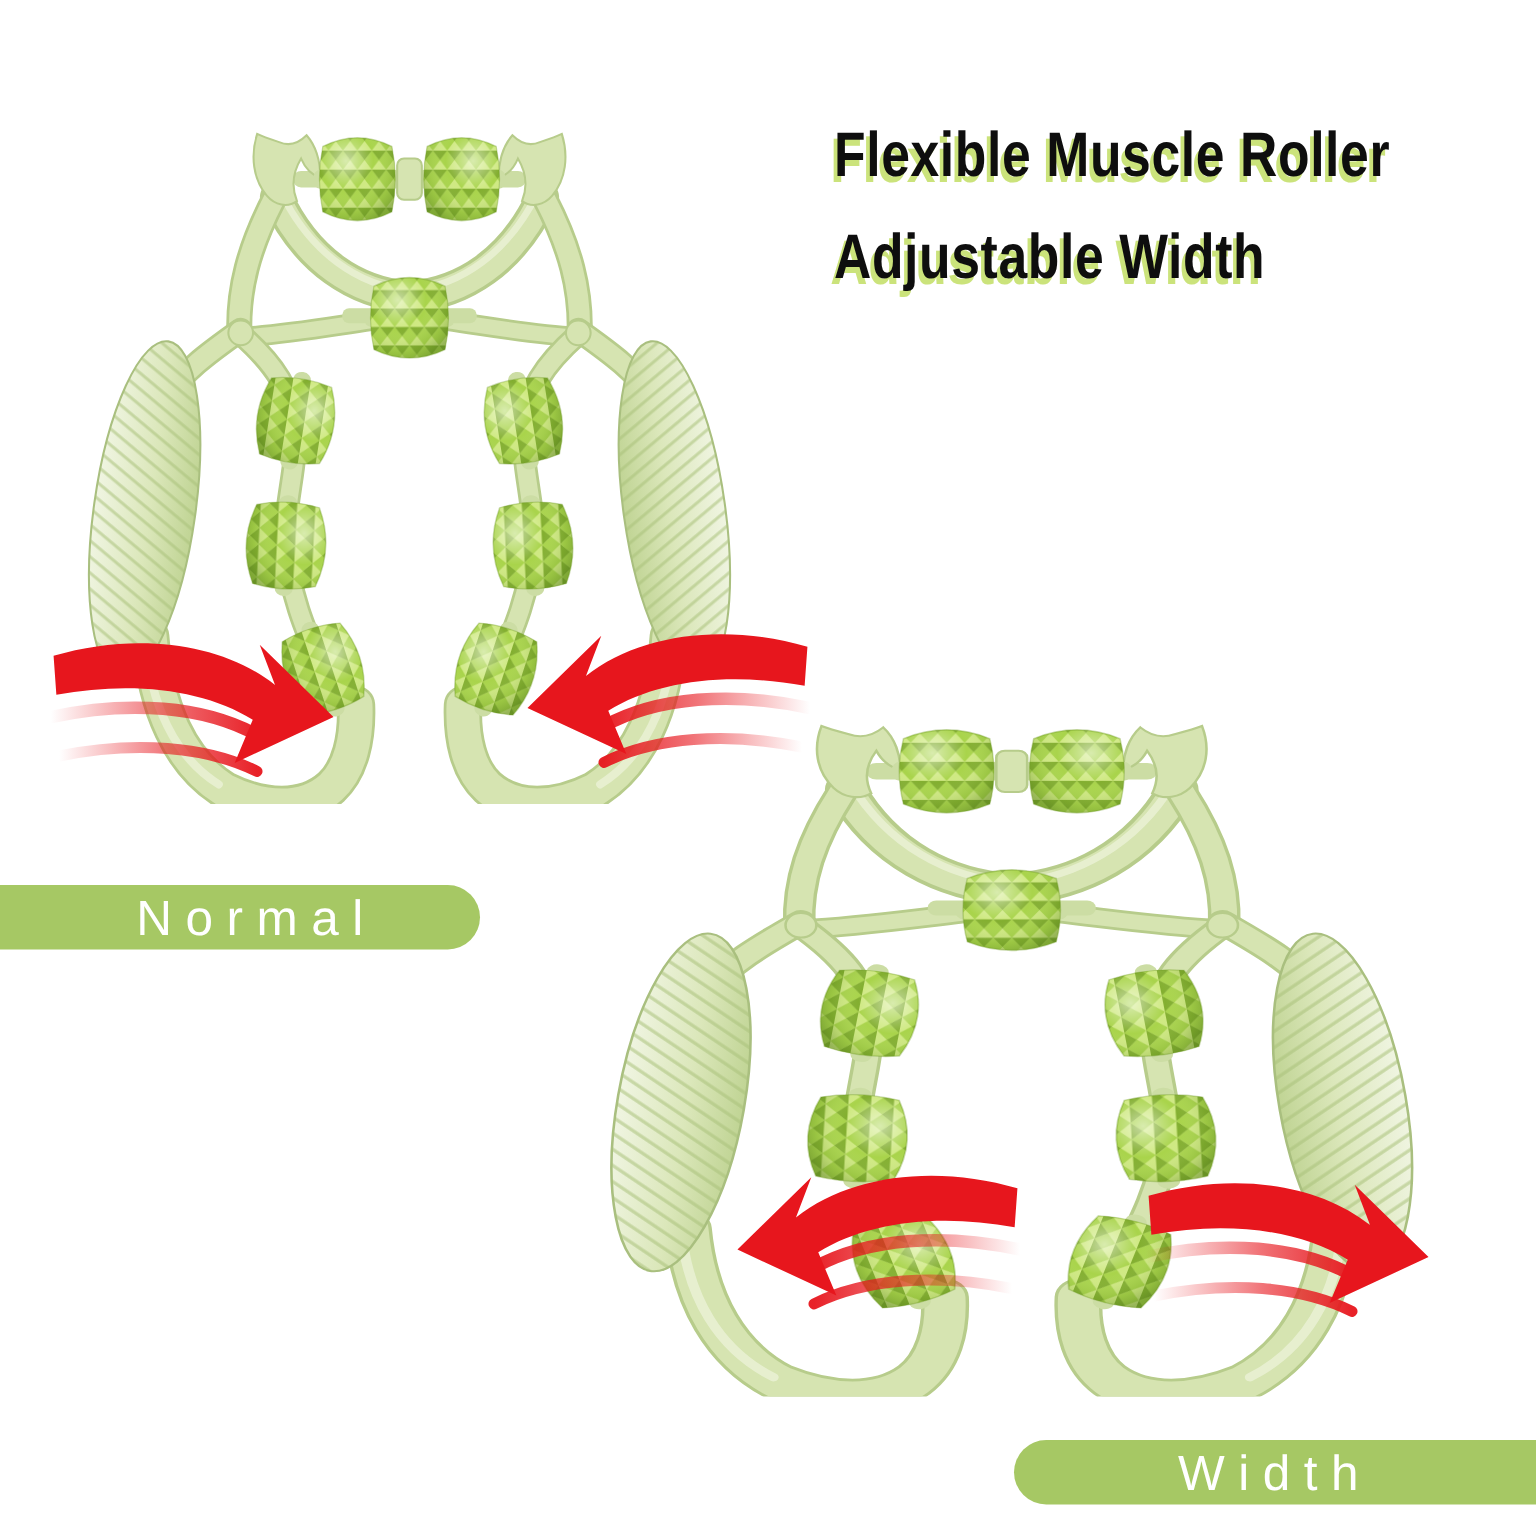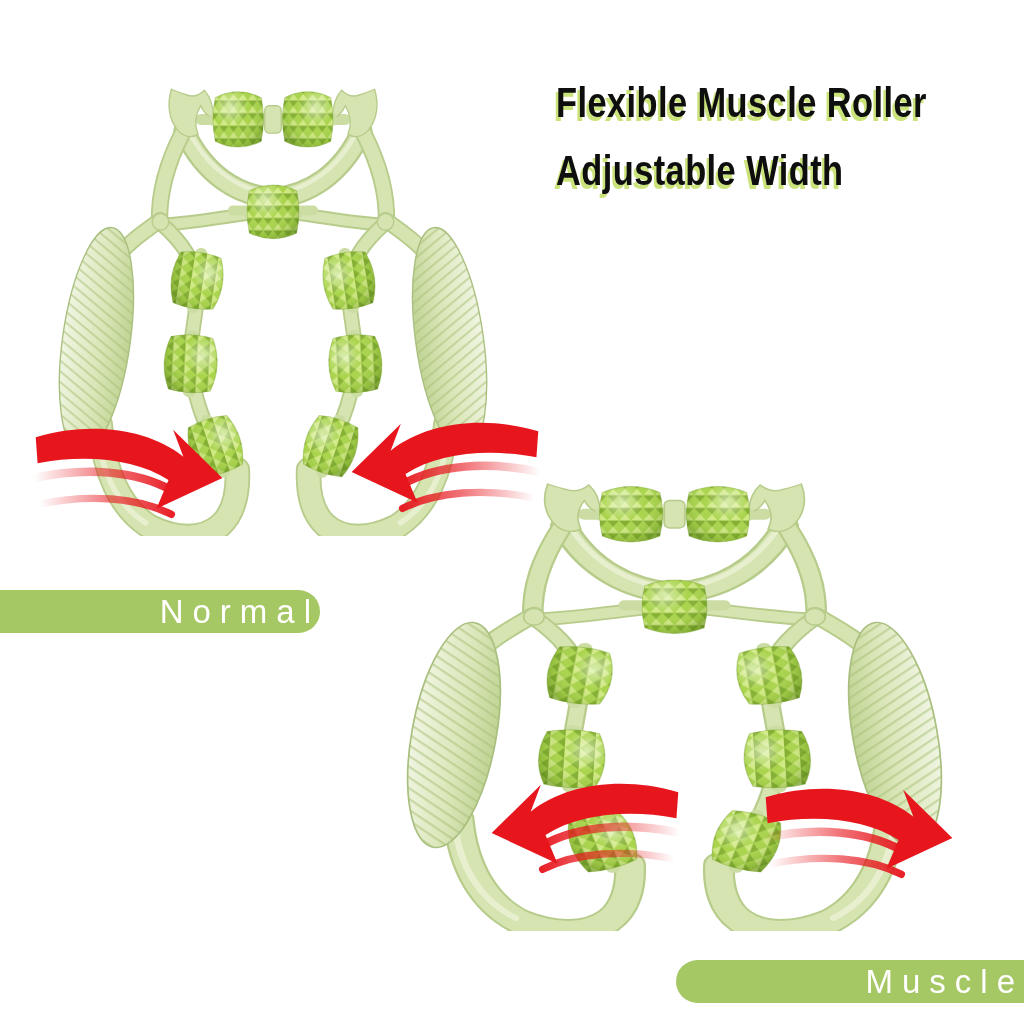--- a/index.html
+++ b/index.html
@@ -12,21 +12,21 @@
     position:absolute;left:556px;white-space:nowrap;line-height:1;
     font-weight:700;font-size:42px;color:#0e0e0e;
     text-shadow:-3px 4px 0 #cbe37b;
     transform:scaleX(.82);transform-origin:left top;
     letter-spacing:0.5px;
   }
   #title-line-1{top:82px;}
   #title-line-2{top:150px;}
   .banner{
     position:absolute;height:43px;background:#a6c864;color:#ffffff;
-    display:flex;align-items:center;justify-content:flex-end;
+    display:flex;align-items:center;justify-content:center;
     font-size:33px;font-weight:400;letter-spacing:9px;line-height:1;
   }
   #banner-normal{left:0;top:590px;width:298px;border-radius:0 22px 22px 0;padding-left:22px;}
   #banner-expand{left:676px;top:960px;width:348px;border-radius:22px 0 0 22px;padding-right:58px;}
   svg{display:block;}
   .eS{stroke:#b7cc8b;fill:none;stroke-linecap:round;}
   .fS{stroke:#d6e4b1;fill:none;stroke-linecap:round;}
   .hS{stroke:#ecf3da;fill:none;stroke-linecap:round;opacity:.75;}
   .fillF{fill:#d6e4b1;stroke:#b7cc8b;stroke-width:1.5;}
 </style>
@@ -144,14 +144,14 @@
   <use href="#arrowR" transform="translate(210,0) scale(-1,1)"></use>
 </svg>
 <svg class="abs" style="left:762px;top:777px" width="195" height="110" viewBox="0 0 210 115">
   <use href="#arrowR"></use>
 </svg>
 
 <div class="banner" id="banner-normal">
   <span>Normal</span>
 </div>
 <div class="banner" id="banner-expand">
-  <span>Muscle</span>
+  <span>Width</span>
 </div>
 
 </body></html>

